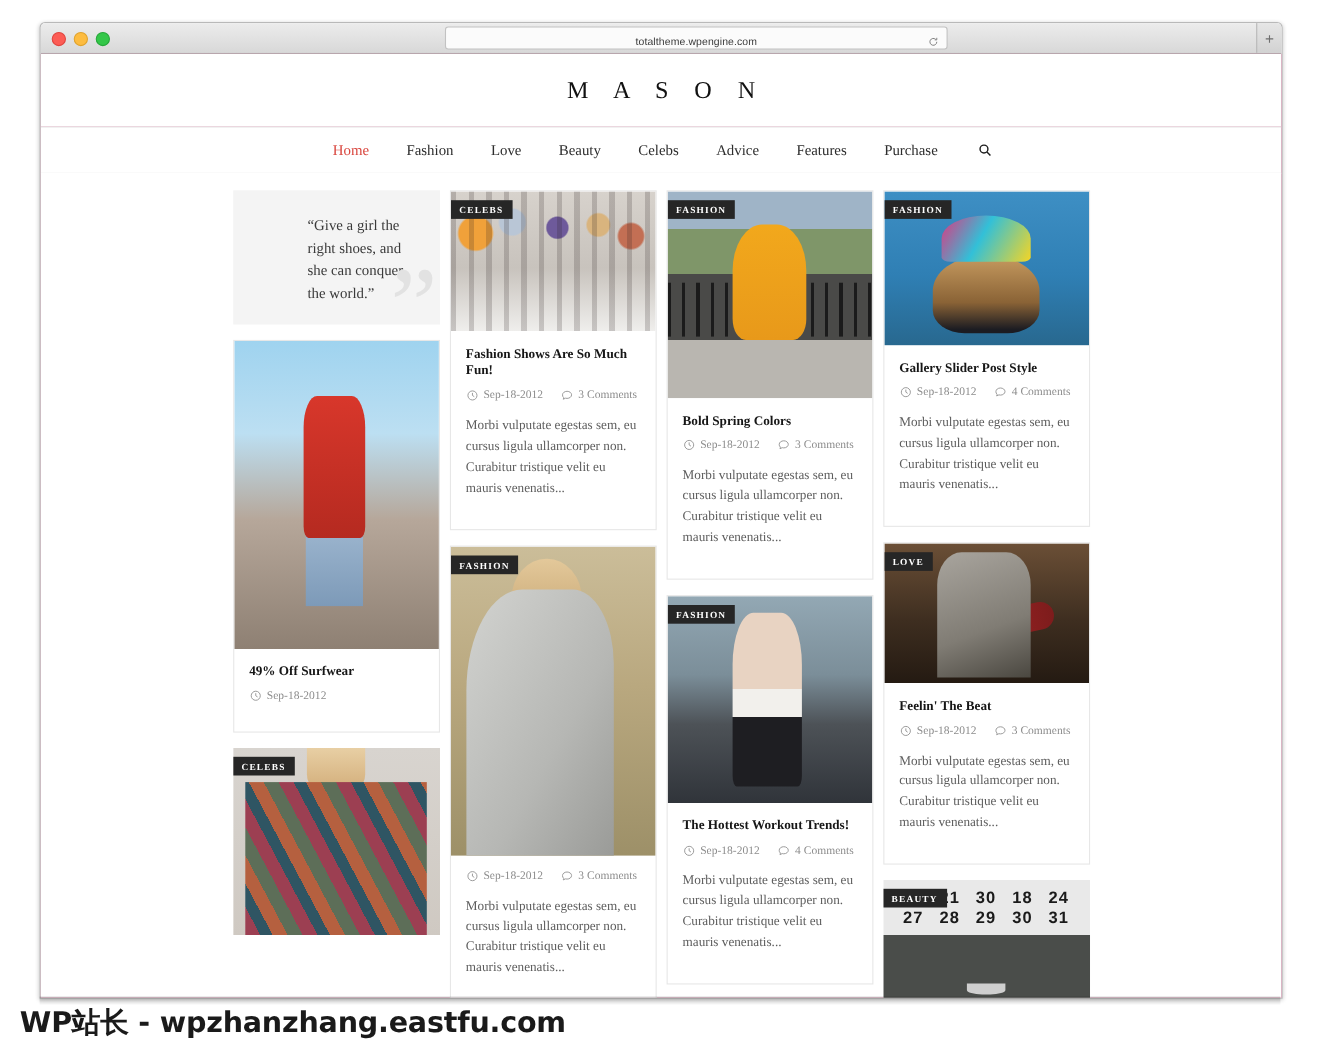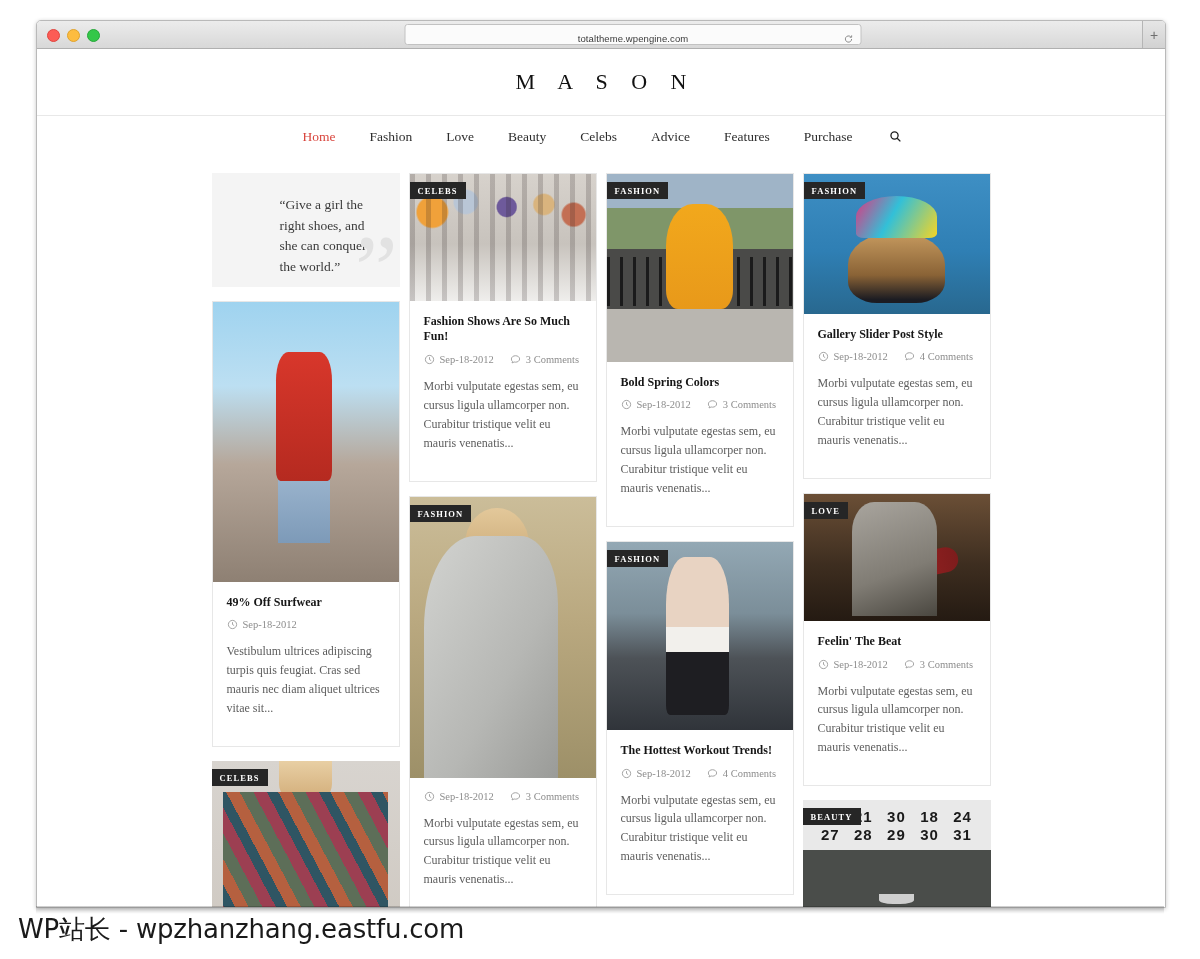--- a/index.html
+++ b/index.html
@@ -179,21 +179,21 @@
   .art-hanger .cal div { display:flex; justify-content:space-around; }
   .art-hanger .hangers { position:absolute; left:12%; bottom:0; width:76%; height:54%; }
   .art-hanger .hangers span {
     position:absolute; bottom:6%; height:10px; border-radius:0 0 40% 40%;
   }
 
   
   .watermark {
     position:absolute; left:18px; bottom:12px;
     font-family:"DejaVu Sans", sans-serif;
-    font-size:26px; font-weight:normal; color:#1a1a1a; letter-spacing:-.2px;
+    font-size:26px; font-weight:bold; color:#1a1a1a; letter-spacing:-.2px;
   }
   .page-shadow{
     position:absolute; left:36px; top:906px; width:1128px; height:8px;
     background:linear-gradient(180deg, rgba(0,0,0,.20), rgba(0,0,0,0));
   }
 </style>
 </head>
 <body>
 
 <div class="page">
@@ -261,21 +261,20 @@
               <h3 class="card-title">49% Off Surfwear</h3>
               <div class="meta">
                 <span class="meta-item">
                   <svg viewBox="0 0 16 16" width="11" height="11" fill="none" stroke="#9a9a9a" stroke-width="1.3">
                     <circle cx="8" cy="8" r="6"></circle>
                       <path d="M8 4.6V8l2.4 1.6"></path>
                   </svg>
                   <span>Sep-18-2012</span>
                 </span>
               </div>
-              <p class="excerpt">Vestibulum ultrices adipiscing turpis quis feugiat. Cras sed mauris nec diam aliquet ultrices vitae sit...</p>
             </div>
           </div>
 
           <div class="card noborder">
             <div class="thumb" style="height:170px">
               <span class="badge">CELEBS</span>
               <div class="img art-poncho"></div>
             </div>
           </div>
         </div>

